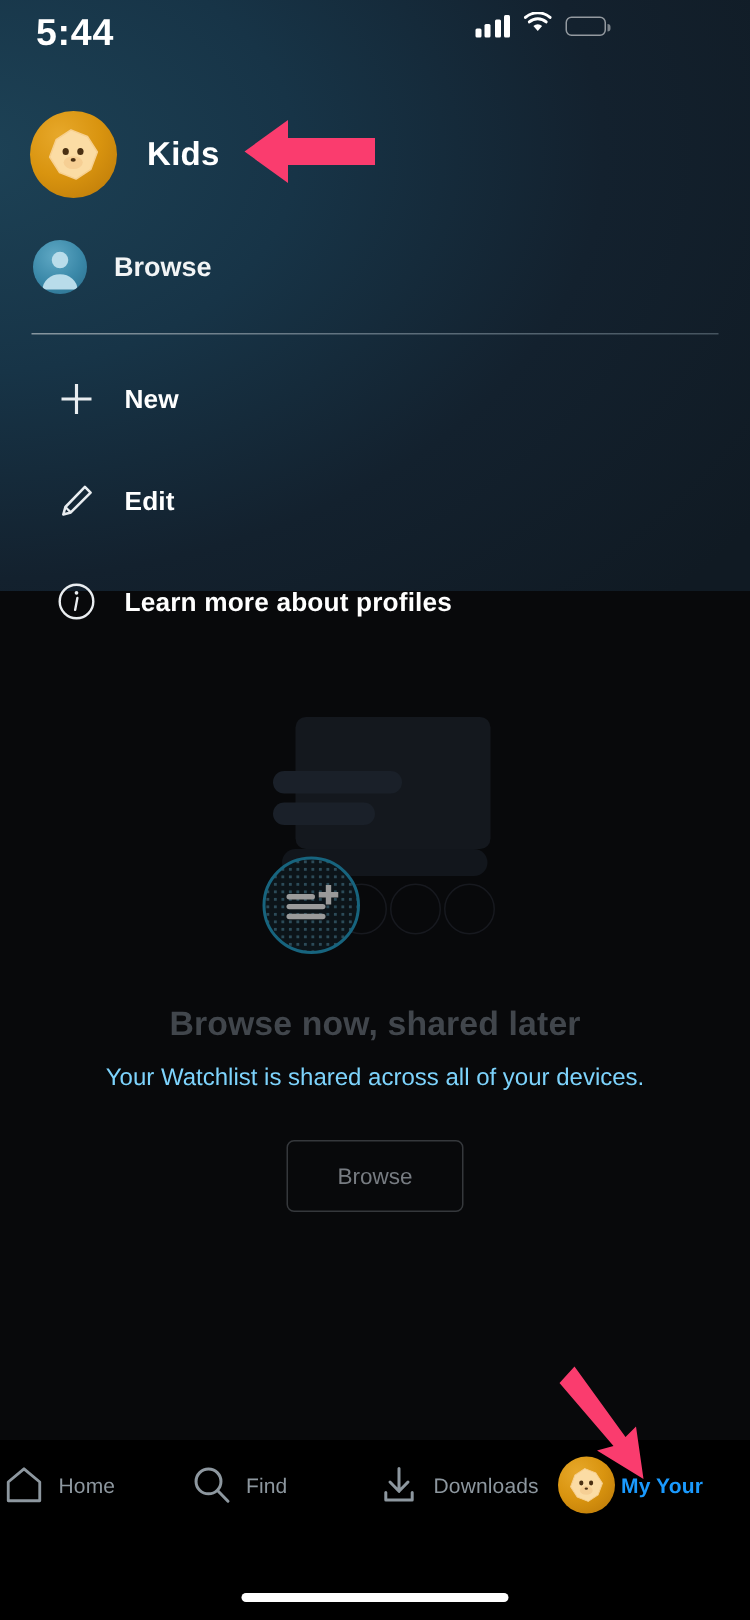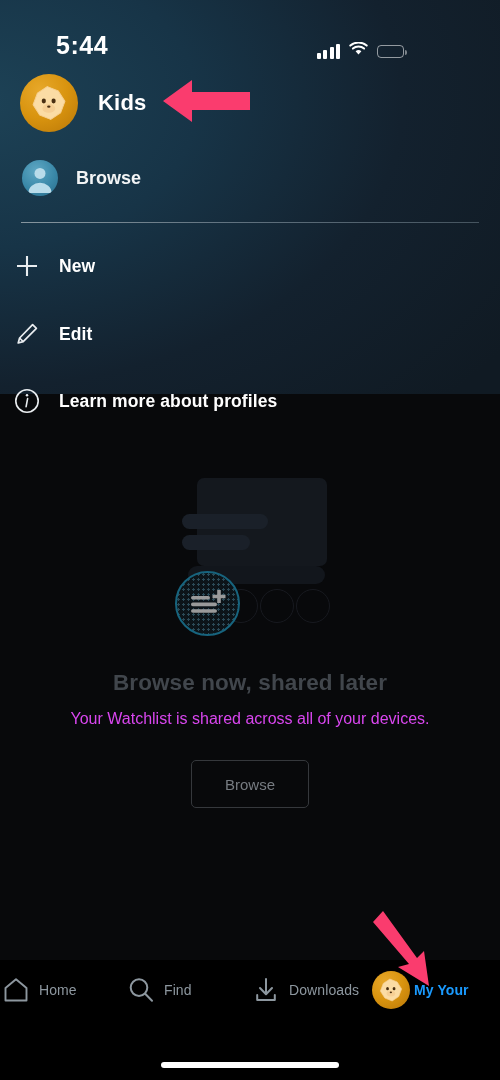--- a/index.html
+++ b/index.html
@@ -14,23 +14,23 @@
     position: relative;
     width: 500px; height: 1080px;
     background: #08090b;
     overflow: hidden;
   }
 
   
   .statusbar {
     position: absolute; top: 0; left: 0;
     width: 432px; height: 60px;
-    display: flex; align-items: flex-end;
+    display: flex; align-items: flex-start;
     justify-content: space-between;
-    padding: 0 28px 0 56px;
+    padding: 0 28px 0 24px;
     z-index: 30;
   }
   .status-time {
     color: #ffffff;
     font-size: 25px;
     font-weight: bold;
     letter-spacing: 0.5px;
     margin-top: 8px;
   }
   .status-icons {
@@ -115,21 +115,21 @@
   }
 
   .panel-divider {
     position: absolute; left: 21px; top: 222px;
     width: 458px; height: 1.4px;
     background: linear-gradient(to right, #9aa7ae 0%, #6e7f8c 45%, #4e5d68 100%);
     opacity: 0.85;
   }
 
   .menu-item {
-    position: absolute; left: 12px;
+    position: absolute; left: 36px;
     display: flex; align-items: center; gap: 17px;
     height: 32px;
   }
   .menu-item .mi-icon {
     width: 30px; height: 30px; flex: none;
     display: flex; align-items: center; justify-content: center;
   }
   .menu-item .mi-label {
     color: #ffffff;
     font-size: 17.5px;
@@ -201,21 +201,21 @@
     position: absolute; left: 0; top: 234px;
     width: 500px; text-align: center;
     color: #41464c;
     font-size: 22.5px;
     font-weight: bold;
     letter-spacing: 0.1px;
   }
   .empty-sub {
     position: absolute; left: 0; top: 274px;
     width: 500px; text-align: center;
-    color: #d946ef;
+    color: #7dd3fc;
     font-size: 16px;
   }
   .browse-btn {
     position: absolute; left: 191px; top: 324px;
     width: 118px; height: 48px;
     border: 1.3px solid #35383c;
     border-radius: 5px;
     background: transparent;
     color: #777c82;
     font-family: "Liberation Sans", sans-serif;

